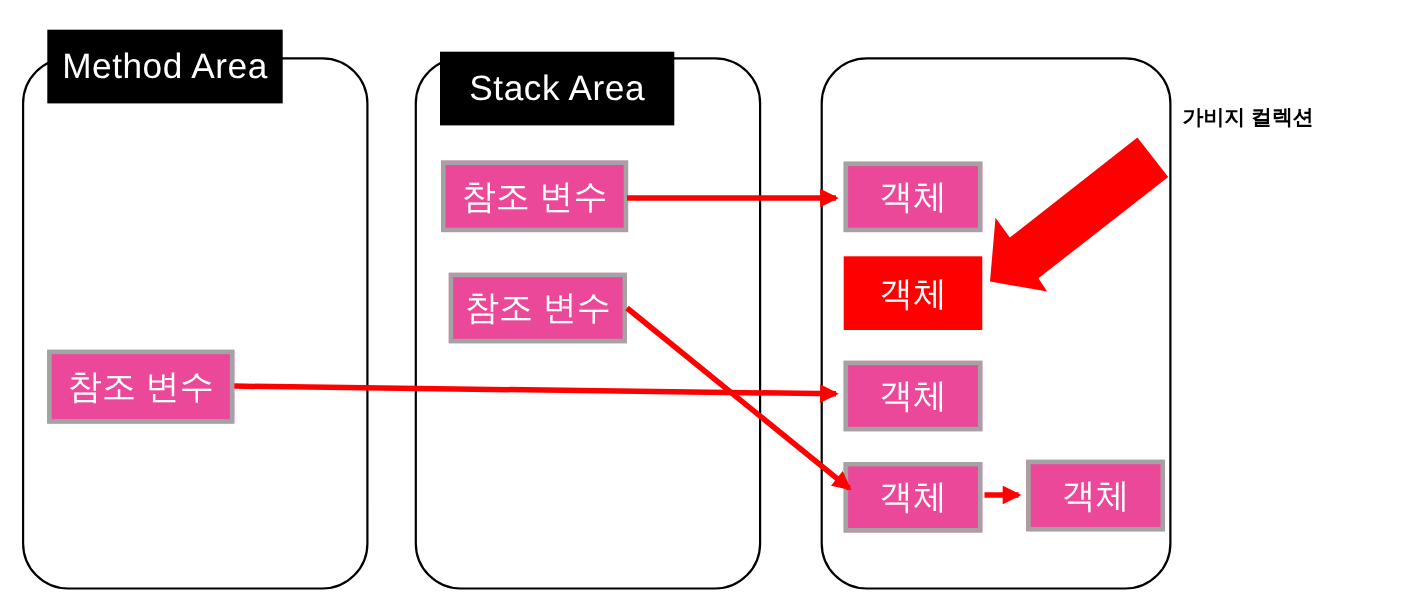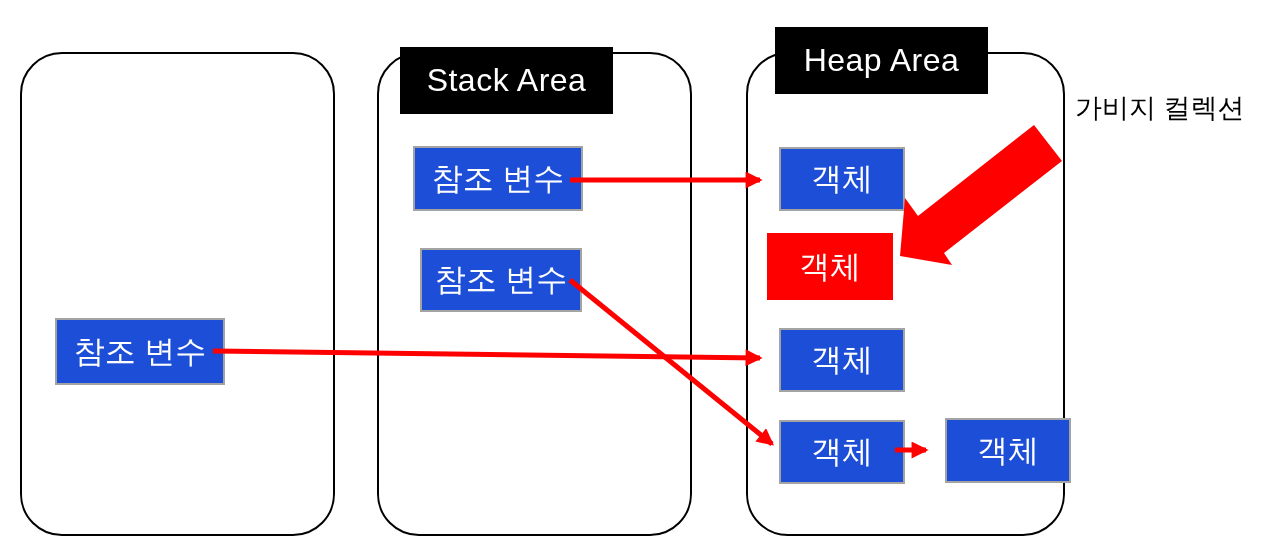--- a/index.html
+++ b/index.html
@@ -51,23 +51,22 @@
     display: flex;
     align-items: center;
     justify-content: center;
     color: #ffffff;
     font-size: 31px;
     z-index: 2;
     box-sizing: border-box;
     white-space: nowrap;
   }
   .node.blue {
-    background: #1d4ed8;
-    border: 2px solid #a3a3a3;
-    margin-left: 12px;
+    background: #ec4899;
+    border: 4px solid #a3a3a3;
   }
   .node.red {
     background: #FF0000;
     border: none;
   }
   .node.method-ref  { left: 43px;  top: 318px; width: 170px; height: 67px; }
   .node.stack-ref-1 { left: 401px; top: 146px; width: 170px; height: 65px; }
   .node.stack-ref-2 { left: 408px; top: 248px; width: 162px; height: 64px; }
   .node.heap-obj-1  { left: 767px; top: 147px; width: 126px; height: 64px; }
   .node.heap-obj-2  { left: 767px; top: 233px; width: 126px; height: 67px; }
@@ -83,38 +82,38 @@
     height: 555px;
     z-index: 4;
     pointer-events: none;
   }
   .annotation {
     position: absolute;
     left: 1075px;
     top: 90px;
     width: 205px;
     color: #000000;
-    font-size: 27px;
-    font-weight: normal;
+    font-size: 19px;
+    font-weight: bold;
     line-height: 36px;
     z-index: 5;
     white-space: nowrap;
   }
 </style>
 </head>
 <body>
 
 <div class="stage">
 
   <div class="area method"></div>
   <div class="area stack"></div>
   <div class="area heap"></div>
 
+  <div class="area-header method">Method Area</div>
   <div class="area-header stack">Stack Area</div>
-  <div class="area-header heap">Heap Area</div>
 
   <div class="node blue method-ref">참조 변수</div>
   <div class="node blue stack-ref-1">참조 변수</div>
   <div class="node blue stack-ref-2">참조 변수</div>
 
   <div class="node blue heap-obj-1">객체</div>
   <div class="node red  heap-obj-2">객체</div>
   <div class="node blue heap-obj-3">객체</div>
   <div class="node blue heap-obj-4">객체</div>
   <div class="node blue heap-obj-5">객체</div>

